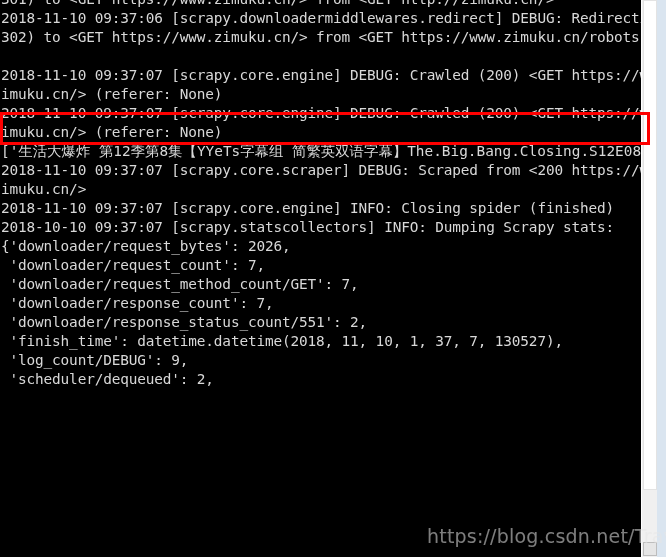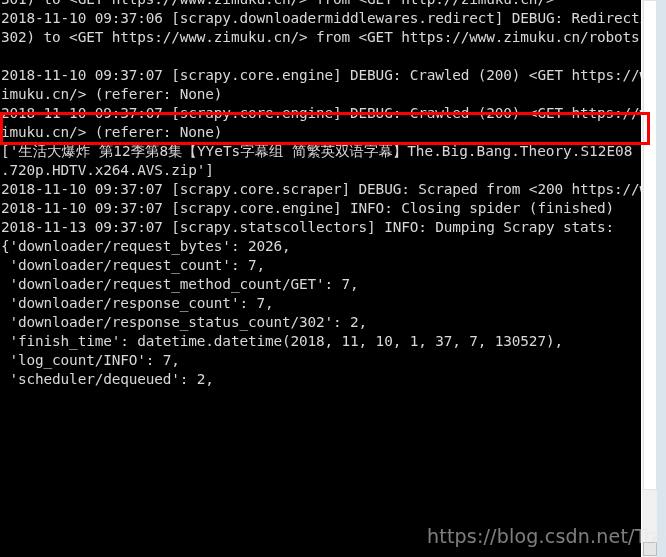--- a/index.html
+++ b/index.html
@@ -141,32 +141,32 @@
   <div id="console">
     <div id="console-lines">
         <div class="line">301) to &lt;GET https://www.zimuku.cn/&gt; from &lt;GET http://zimuku.cn/&gt;</div>
         <div class="line">2018-11-10 09:37:06 [scrapy.downloadermiddlewares.redirect] DEBUG: Redirecting &lt;</div>
         <div class="line">302) to &lt;GET https://www.zimuku.cn/&gt; from &lt;GET https://www.zimuku.cn/robots.txt&gt;</div>
         <div class="line blank"></div>
         <div class="line">2018-11-10 09:37:07 [scrapy.core.engine] DEBUG: Crawled (200) &lt;GET https://www.z</div>
         <div class="line">imuku.cn/&gt; (referer: None)</div>
         <div class="line">2018-11-10 09:37:07 [scrapy.core.engine] DEBUG: Crawled (200) &lt;GET https://www.z</div>
         <div class="line">imuku.cn/&gt; (referer: None)</div>
-        <div class="line cjk">['生活大爆炸 第12季第8集【YYeTs字幕组 简繁英双语字幕】The.Big.Bang.Theory.S12E08</div>
-        <div class="line">.720p.HDTV.x264.AVS.zip']</div>
+        <div class="line cjk">['生活大爆炸 第12季第8集【YYeTs字幕组 简繁英双语字幕】The.Big.Bang.Closing.S12E08</div>
         <div class="line">2018-11-10 09:37:07 [scrapy.core.scraper] DEBUG: Scraped from &lt;200 https://www.z</div>
+        <div class="line">imuku.cn/&gt;</div>
         <div class="line">2018-11-10 09:37:07 [scrapy.core.engine] INFO: Closing spider (finished)</div>
-        <div class="line">2018-11-13 09:37:07 [scrapy.statscollectors] INFO: Dumping Scrapy stats:</div>
+        <div class="line">2018-10-10 09:37:07 [scrapy.statscollectors] INFO: Dumping Scrapy stats:</div>
         <div class="line">{'downloader/request_bytes': 2026,</div>
         <div class="line"> 'downloader/request_count': 7,</div>
         <div class="line"> 'downloader/request_method_count/GET': 7,</div>
         <div class="line"> 'downloader/response_count': 7,</div>
-        <div class="line"> 'downloader/response_status_count/302': 2,</div>
+        <div class="line"> 'downloader/response_status_count/551': 2,</div>
         <div class="line"> 'finish_time': datetime.datetime(2018, 11, 10, 1, 37, 7, 130527),</div>
-        <div class="line"> 'log_count/INFO': 7,</div>
+        <div class="line"> 'log_count/DEBUG': 9,</div>
         <div class="line"> 'scheduler/dequeued': 2,</div>
       </div>
   </div>
 
   <div id="highlight-box"></div>
 
   <div id="watermark">https://blog.csdn.net/Travelerwz</div>
 
   <div id="scrollbar">
     <div id="scroll-thumb"></div>

